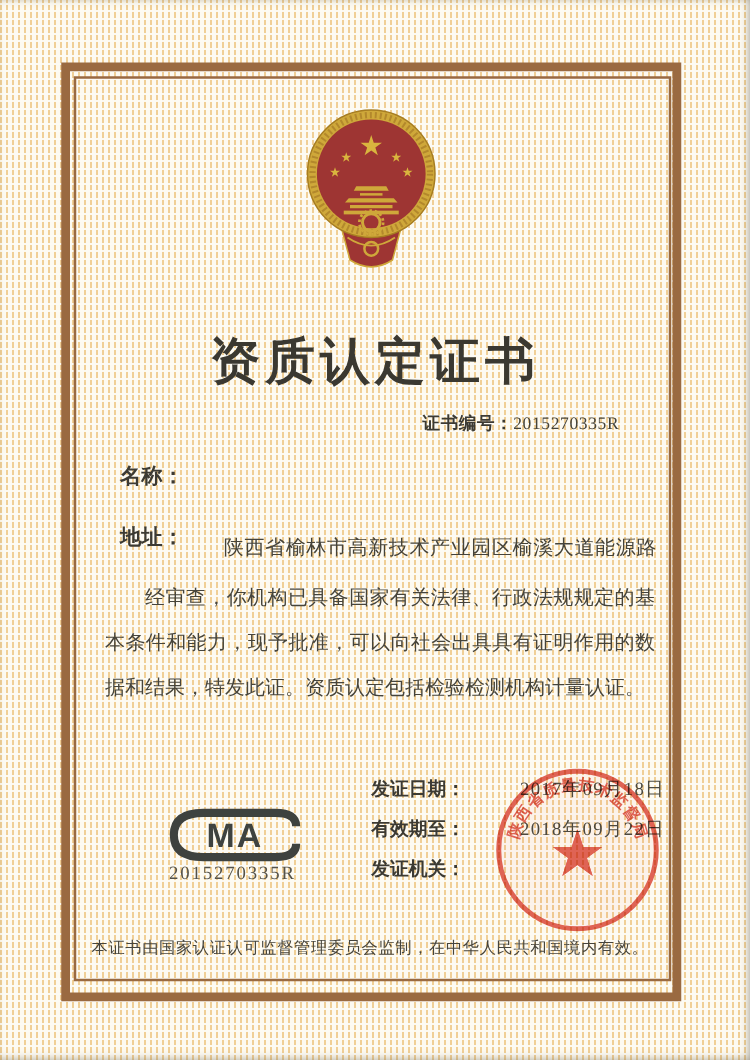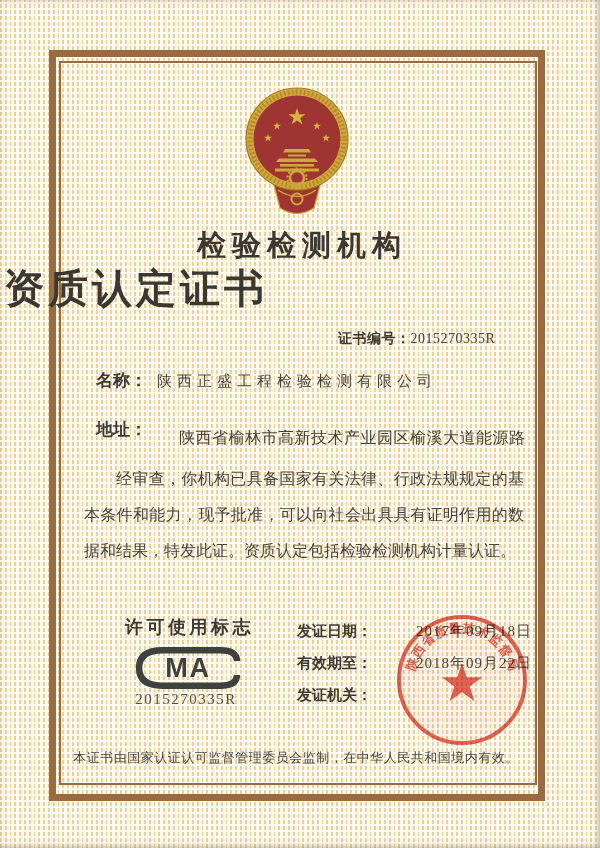--- a/index.html
+++ b/index.html
@@ -16,21 +16,21 @@
       repeating-linear-gradient(90deg, #f0cf96 0 1.8px, rgba(255,255,255,0) 1.8px 4.8px);
     box-shadow: inset -5px 0 7px -4px rgba(110,105,92,.5),
                 inset 0 -5px 7px -4px rgba(110,105,92,.4),
                 inset 0 4px 6px -4px rgba(110,105,92,.25);
   }
   .abs{position:absolute;}
   .frame-outer{left:49px;top:50px;width:482px;height:737px;border:7px solid #9a6a41;}
   .frame-inner{left:59px;top:61px;width:474px;height:720px;border:2px solid #9a6a41;}
   .title1{left:0;top:226px;width:592px;text-align:center;font-size:29px;font-weight:bold;
           letter-spacing:6px;padding-left:6px;color:#3a3831;}
-  .title2{left:0;top:261px;width:592px;font-size:40px;font-weight:bold;
+  .title2{left:0;top:261px;width:592px;text-align:center;font-size:40px;font-weight:bold;
           letter-spacing:4px;padding-left:4px;color:#3a3831;}
   .certno{left:338px;top:330px;font-size:14px;letter-spacing:.5px;color:#45433a;}
   .certno .lab{font-weight:bold;}
   .lab{font-weight:bold;font-size:17px;color:#3c3a33;}
   .name-lab{left:96px;top:369px;}
   .name-val{left:157px;top:372px;font-size:15px;letter-spacing:5px;color:#45433a;}
   .addr-lab{left:96px;top:418px;}
   .addr1{left:157px;top:428px;font-size:16px;letter-spacing:.5px;color:#45433a;margin-left:22px;}
   .addr2{left:157px;top:445px;font-size:15px;letter-spacing:.5px;color:#45433a;}
   .body-par{left:84px;top:461px;width:440px;font-size:16px;line-height:36px;
@@ -86,36 +86,33 @@
       <rect x="46" y="68.5" width="18" height="2"></rect>
       <path d="M37,72.5 L73,72.5 L76,76 L34,76 Z"></path>
       <rect x="38" y="78" width="34" height="2.6"></rect>
       <rect x="33" y="82.5" width="44" height="3"></rect>
     </g>
 
     <circle cx="55" cy="92" r="7" fill="none" stroke="#cfa83a" stroke-width="2.4"></circle>
     <circle cx="55" cy="92" r="9.5" fill="none" stroke="#cfa83a" stroke-width="2.2" stroke-dasharray="2 2.3"></circle>
   </svg>
 
-  <div class="abs title1">检验检测机构</div>
   <div class="abs title2">资质认定证书</div>
 
   <div class="abs certno">
     <span class="lab" style="font-size:14px;">证书编号：</span><span>2015270335R</span>
   </div>
 
   <div class="abs lab name-lab">名称：</div>
-  <div class="abs name-val">陕西正盛工程检验检测有限公司</div>
 
   <div class="abs lab addr-lab">地址：</div>
   <div class="abs addr1">陕西省榆林市高新技术产业园区榆溪大道能源路</div>
 
   <div class="abs body-par">经审查，你机构已具备国家有关法律、行政法规规定的基本条件和能力，现予批准，可以向社会出具具有证明作用的数据和结果，特发此证。资质认定包括检验检测机构计量认证。</div>
 
-  <div class="abs mark-lab">许可使用标志</div>
 
   <svg class="abs cma" width="112" height="48" viewBox="0 0 190 80">
     <path d="M 178,28 Q 178,10 150,10 L 52,10 Q 12,10 12,40 Q 12,70 52,70 L 150,70 Q 178,70 178,52" fill="none" stroke="#3e423f" stroke-width="11"></path>
     <text x="95" y="56" text-anchor="middle" font-size="46" font-weight="bold" font-family="Liberation Sans, sans-serif" letter-spacing="3" fill="#3e423f">MA</text>
   </svg>
 
   <div class="abs mark-num">2015270335R</div>
 
   <div class="abs drow row-issue">
     <span class="dlab">发证日期：</span>

